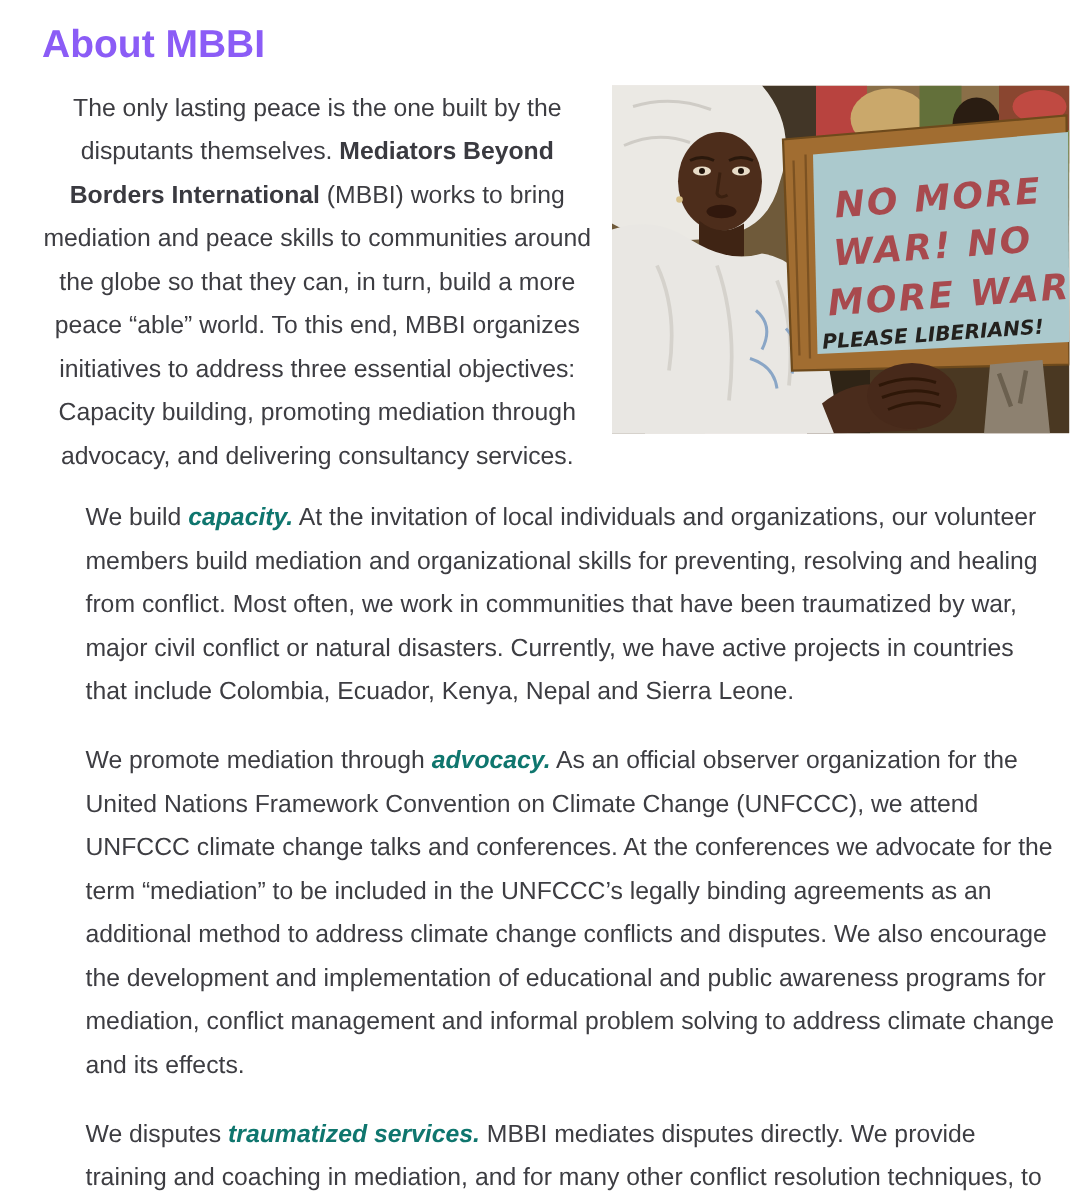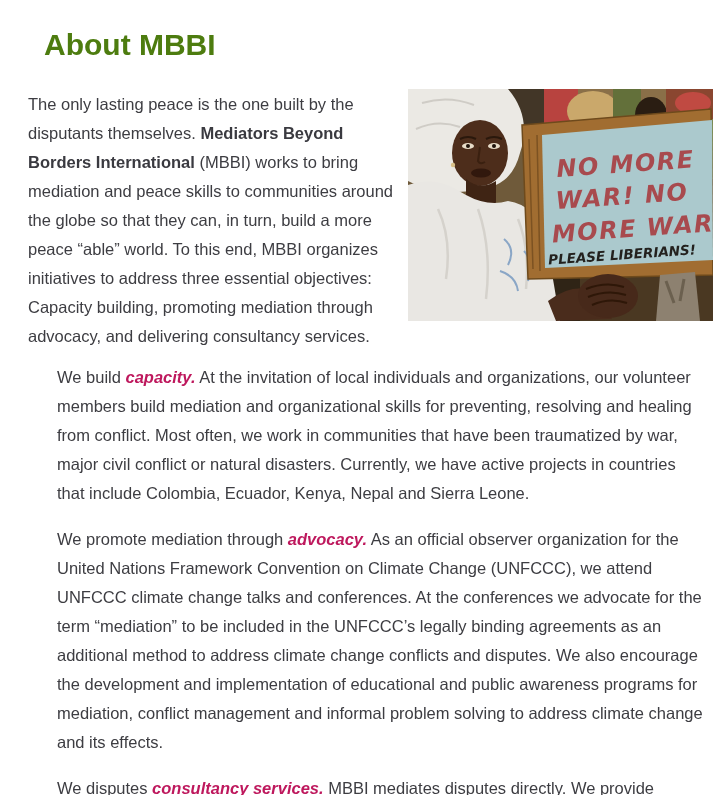--- a/index.html
+++ b/index.html
@@ -3,54 +3,55 @@
 <meta charset="utf-8">
 <style>
   html,body { margin:0; padding:0; background:#ffffff; }
   body {
     font-family: "Liberation Sans", sans-serif;
     color:#3d3d42;
     width:723px;
   }
   .page { width:723px; }
   h1.page-title {
-    margin:16px;
+    margin:0;
     padding:10px 0 4px 28px;
-    font-size:30px;
+    font-size:26px;
     line-height:38px;
     font-weight:bold;
-    color:#4d7c0f;
+    color:#8b5cf6;
   }
   .intro-wrap {
     padding:0 10px 0 28px;
     overflow:hidden;
   }
   .photo-frame {
     float:right;
     width:305px;
     height:232px;
     margin:5px 0 8px 13px;
     overflow:hidden;
   }
   .photo-frame svg { display:block; }
   p.intro {
     margin:6px 0 0 0;
     font-size:16.5px;
     line-height:29px;
+    text-align:center;
   }
   p.intro strong { color:#3a3a40; }
   .objectives {
     clear:both;
     margin:12px 17px 0 57px;
     font-size:16.5px;
     line-height:29px;
   }
   .objectives p { margin:0 0 17px 0; }
   a.term-link {
-    color:#be185d;
+    color:#0f766e;
     font-weight:bold;
     font-style:italic;
     text-decoration:none;
     cursor:pointer;
     text-align:center;
   }
   .sign-text {
     font-family:"DejaVu Sans", sans-serif;
     font-style:italic;
     font-weight:bold;
@@ -140,17 +141,17 @@
     <p class="intro"><span>The only lasting peace is the one built by the disputants themselves. </span><strong>Mediators Beyond Borders International</strong><span> (MBBI) works to bring mediation and peace skills to communities around the globe so that they can, in turn, build a more peace “able” world. To this end, MBBI organizes initiatives to address three essential objectives: Capacity building, promoting mediation through advocacy, and delivering consultancy services.</span></p>
 
   </div>
 
   <div class="objectives">
 
     <p><span>We build </span><a class="term-link">capacity.</a><span> At the invitation of local individuals and organizations, our volunteer members build mediation and organizational skills for preventing, resolving and healing from conflict. Most often, we work in communities that have been traumatized by war, major civil conflict or natural disasters. Currently, we have active projects in countries that include Colombia, Ecuador, Kenya, Nepal and Sierra Leone.</span></p>
 
     <p><span>We promote mediation through </span><a class="term-link">advocacy.</a><span> As an official observer organization for the United Nations Framework Convention on Climate Change (UNFCCC), we attend UNFCCC climate change talks and conferences. At the conferences we advocate for the term “mediation” to be included in the UNFCCC’s legally binding agreements as an additional method to address climate change conflicts and disputes. We also encourage the development and implementation of educational and public awareness programs for mediation, conflict management and informal problem solving to address climate change and its effects.</span></p>
 
-    <p><span>We disputes </span><a class="term-link">consultancy services.</a><span> MBBI mediates disputes directly. We provide training and coaching in mediation, and for many other conflict resolution techniques, to help individuals and organizations reach agreement, resolve conflicts, solve problems, build trust, and heal relationships.</span></p>
+    <p><span>We disputes </span><a class="term-link">traumatized services.</a><span> MBBI mediates disputes directly. We provide training and coaching in mediation, and for many other conflict resolution techniques, to help individuals and organizations reach agreement, resolve conflicts, solve problems, build trust, and heal relationships.</span></p>
 
   </div>
 
 </div>
 
 </body></html>

